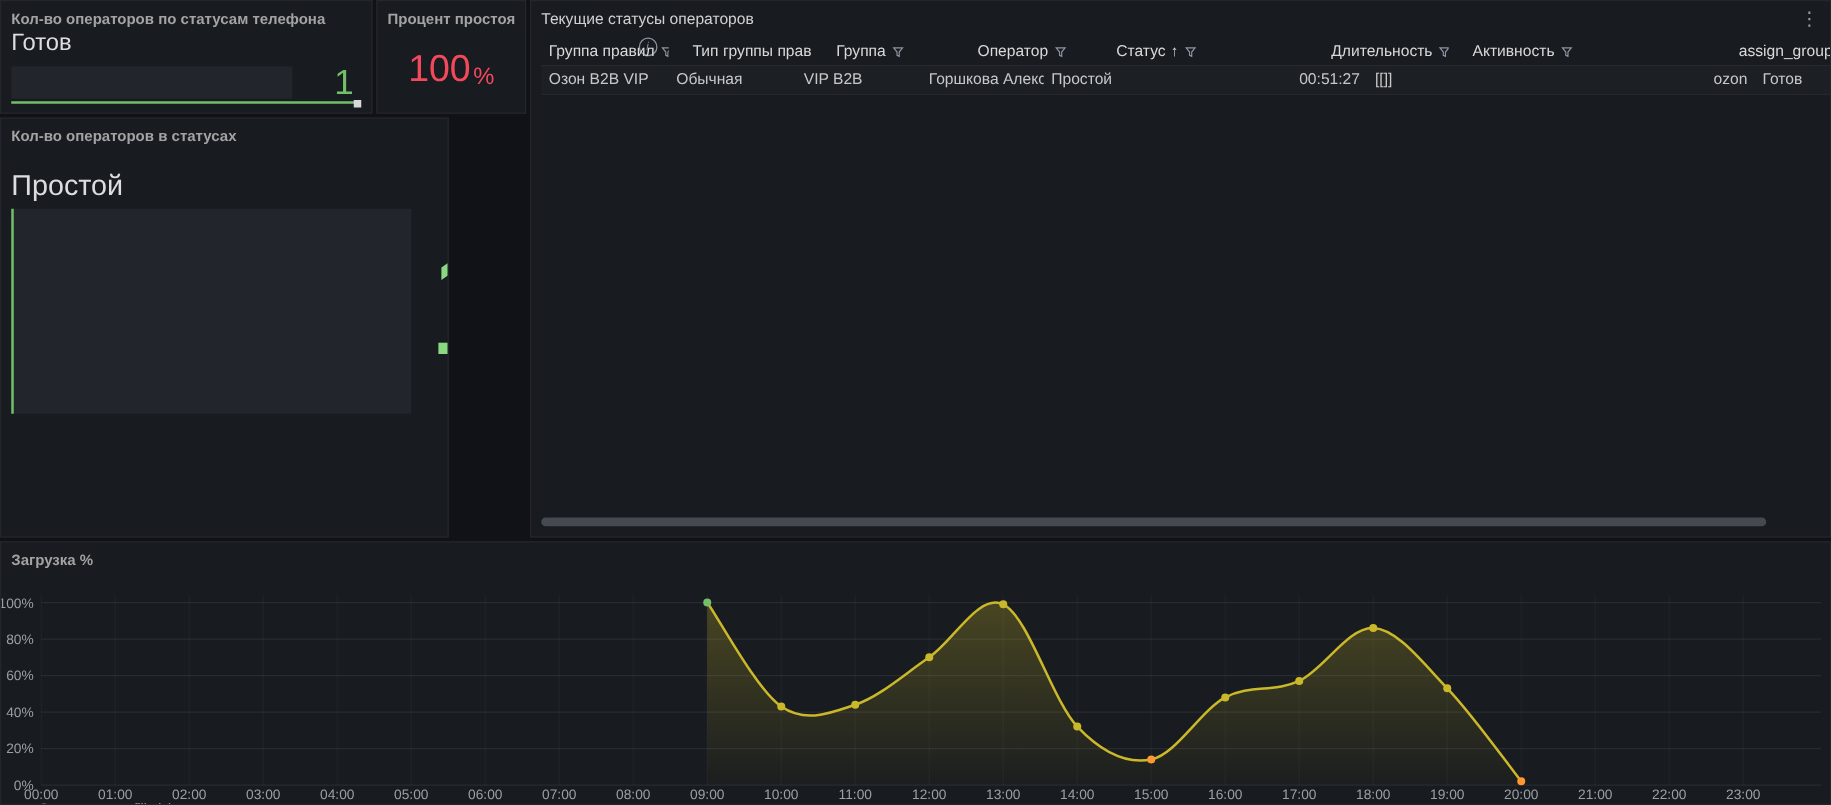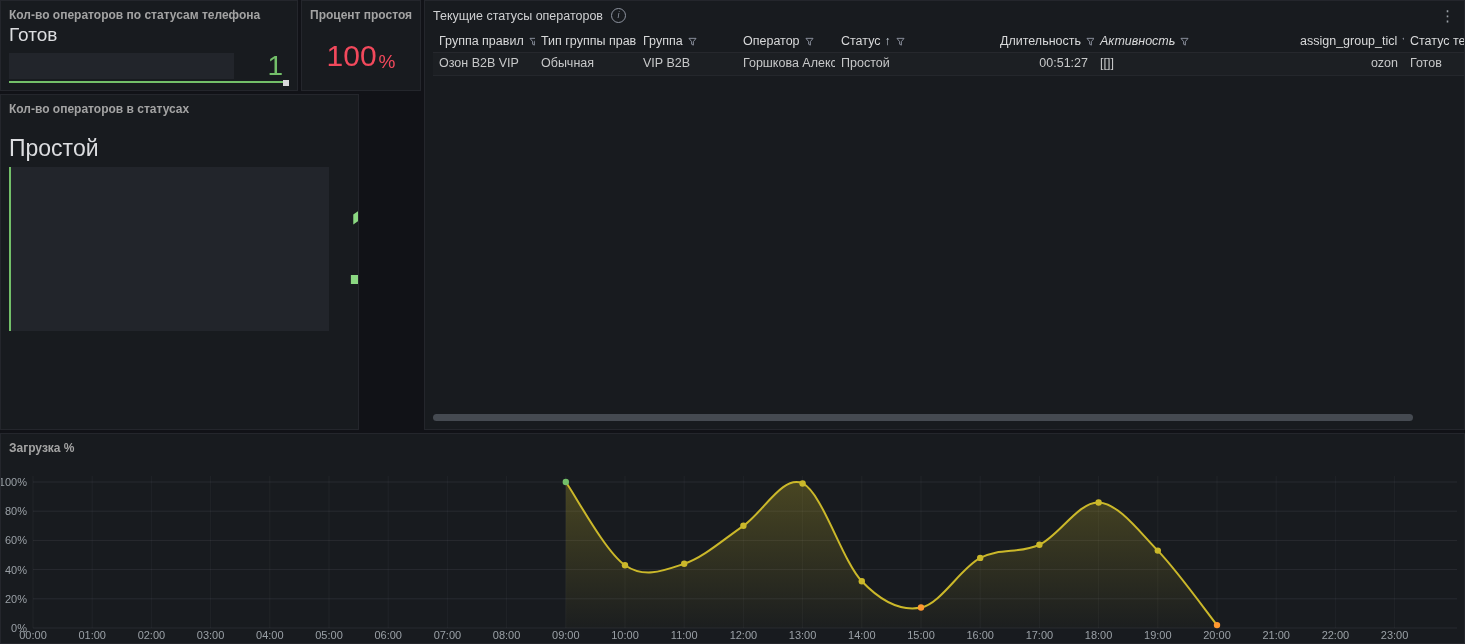--- a/index.html
+++ b/index.html
@@ -23,24 +23,24 @@
   #pB .idle-wrap{position:absolute;top:24px;left:0;right:0;bottom:4px;display:flex;align-items:center;justify-content:center;}
   #pB .idle-value{font-size:30px;font-weight:500;color:#f2495c;line-height:1;}
   #pB .idle-unit{font-size:19px;font-weight:500;color:#f2495c;margin-left:2px;padding-top:12px;}
 
   
   #pC .gauge2-label{position:absolute;top:40px;left:8px;font-size:23px;color:#dcdde0;}
   #pC .gauge2-track{position:absolute;left:8px;top:72px;width:320px;height:164px;background:#22252b;border-left:2px solid #73bf69;box-sizing:border-box;}
   #pC .gauge2-value{position:absolute;left:330px;top:84px;width:88px;text-align:center;font-size:120px;line-height:126px;color:#8bd882;}
 
   
-  #pD .table-title{position:absolute;top:7px;left:8px;display:flex;align-items:center;gap:8px;font-size:12.5px;font-weight:500;color:#d0d1d3;}
+  #pD .table-title{position:absolute;top:7px;left:8px;display:flex;align-items:center;gap:8px;font-size:12.5px;font-weight:500;color:#d0d1d3;flex-direction:column;}
   #pD .info-icon{width:13px;height:13px;border:1px solid #8e94a0;border-radius:50%;color:#8e94a0;font-size:9px;line-height:12px;text-align:center;font-style:italic;font-weight:400;}
   #pD .kebab{position:absolute;top:5px;right:3px;color:#9aa0a6;font-size:15px;line-height:15px;padding:2px 6px;cursor:pointer;}
-  #pD .thead{position:absolute;top:29px;left:8px;right:0;display:flex;height:22px;border-bottom:1px solid rgba(204,204,220,0.08);}
+  #pD .thead{position:absolute;top:29px;left:8px;right:0;display:flex;height:22px;border-bottom:1px solid rgba(204,204,220,0.08);gap:13px;}
   #pD .th{display:flex;align-items:center;gap:4px;padding:0 6px;box-sizing:border-box;font-size:12.5px;font-weight:500;color:#d8d9da;white-space:nowrap;overflow:hidden;flex:0 0 auto;cursor:pointer;}
   #pD .th.right{justify-content:space-between;}
   #pD .sort{color:#c7d0d9;font-size:12px;}
   #pD .funnel{flex:0 0 auto;}
   #pD .tbody{position:absolute;top:52px;left:8px;right:0;}
   #pD .tr{display:flex;height:22px;background:rgba(255,255,255,0.02);border-bottom:1px solid rgba(204,204,220,0.05);}
   #pD .td{padding:3px 6px;box-sizing:border-box;font-size:12.5px;color:#c7c8c9;white-space:nowrap;overflow:hidden;flex:0 0 auto;}
   #pD .td.right{text-align:right;}
   #pD .hscroll{position:absolute;top:413px;left:8px;width:980px;height:7px;border-radius:4px;background:#454a51;cursor:pointer;}
 
@@ -112,21 +112,21 @@
         <svg class="funnel" width="11" height="11" viewBox="0 0 14 14">
           <path d="M2.5 3h9L8.1 7.2v4.4l-2.2-1.1V7.2z" fill="none" stroke="#8e94a0" stroke-width="1.2"></path>
         </svg>
       </div>
       <div class="th right" style="width: 100px;">
         <span>Длительность</span>
         <svg class="funnel" width="11" height="11" viewBox="0 0 14 14">
           <path d="M2.5 3h9L8.1 7.2v4.4l-2.2-1.1V7.2z" fill="none" stroke="#8e94a0" stroke-width="1.2"></path>
         </svg>
       </div>
-      <div class="th" style="width: 200px; font-style: italic;">
+      <div class="th" style="width: 200px;">
         <span>Активность</span>
         <svg class="funnel" width="11" height="11" viewBox="0 0 14 14">
           <path d="M2.5 3h9L8.1 7.2v4.4l-2.2-1.1V7.2z" fill="none" stroke="#8e94a0" stroke-width="1.2"></path>
         </svg>
       </div>
       <div class="th right" style="width: 110px;">
         <span>assign_group_ticl</span>
         <svg class="funnel" width="11" height="11" viewBox="0 0 14 14">
           <path d="M2.5 3h9L8.1 7.2v4.4l-2.2-1.1V7.2z" fill="none" stroke="#8e94a0" stroke-width="1.2"></path>
         </svg>

